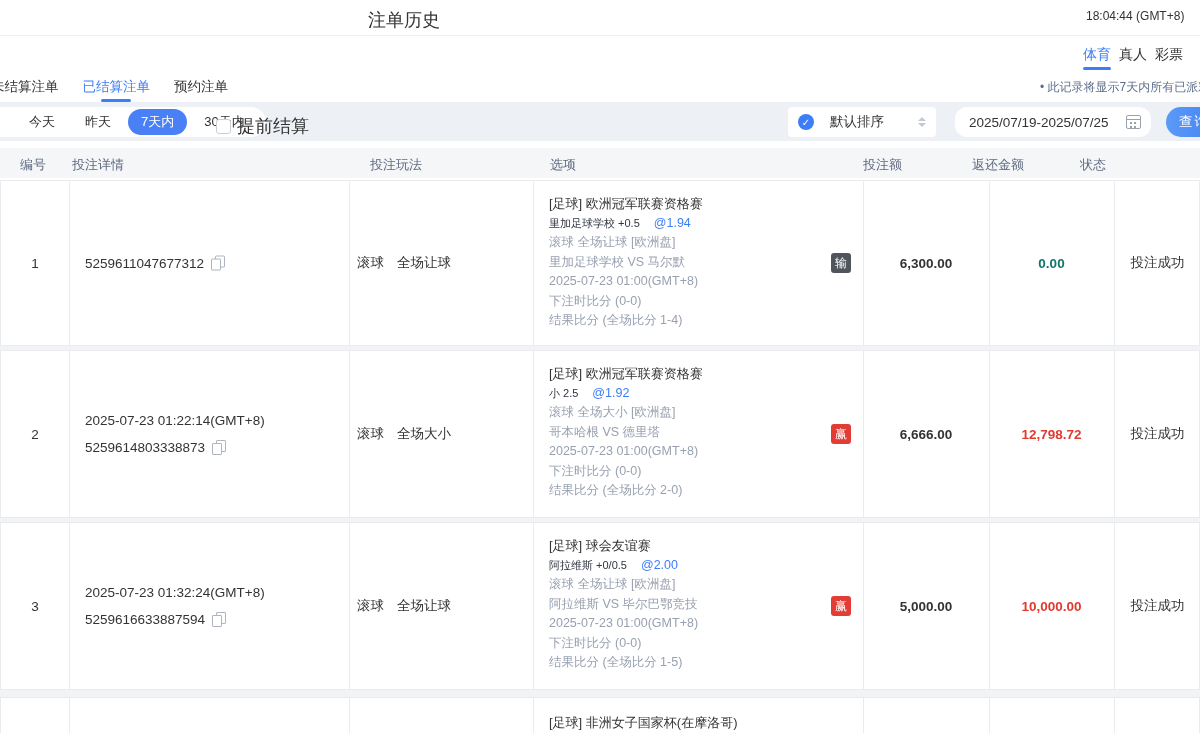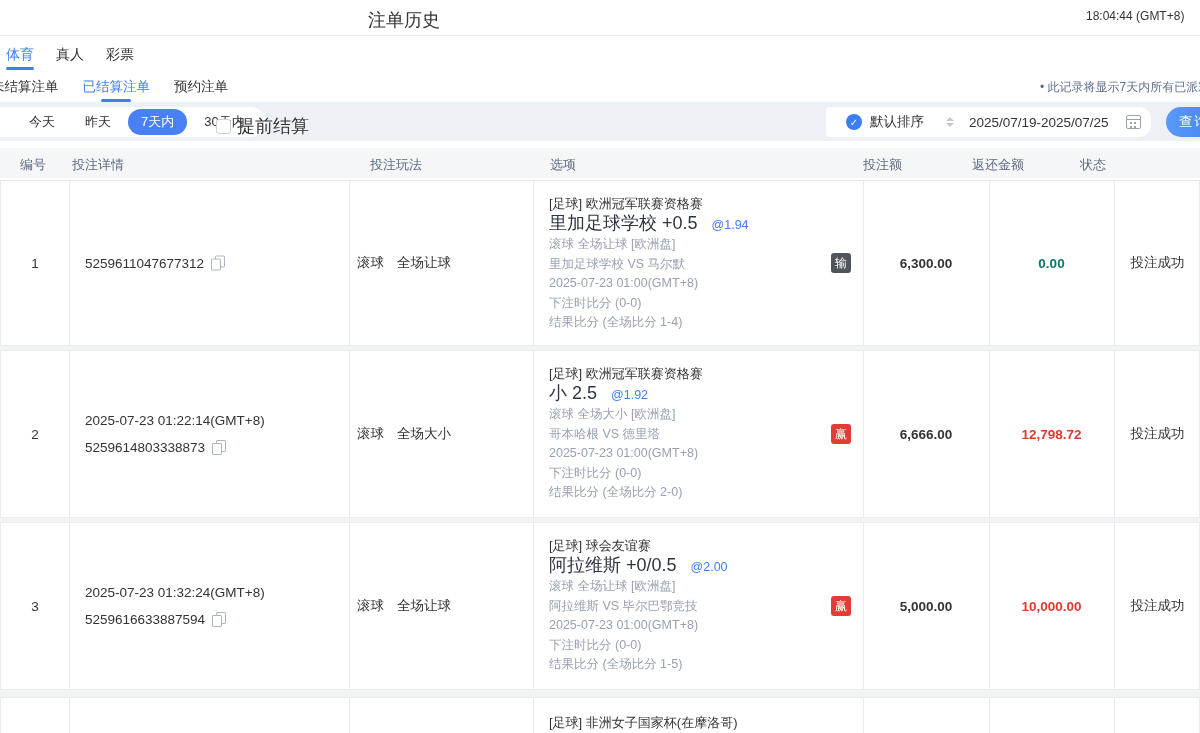--- a/index.html
+++ b/index.html
@@ -5,21 +5,21 @@
   * { margin:0; padding:0; box-sizing:border-box; }
   html,body { width:1200px; height:733px; overflow:hidden; background:#fff;
     font-family:"Liberation Sans","DejaVu Sans",sans-serif; color:#333; }
 
   
   .topbar { position:relative; height:36px; background:#fff; border-bottom:1px solid #ededed; }
   .page-title { position:absolute; left:368px; top:8px; font-size:18px; color:#333; }
   .server-time { position:absolute; left:1086px; top:9px; font-size:12px; color:#333; white-space:nowrap; }
 
   
-  .tabs { position:relative; height:34px; background:#fff; display:flex; gap:22px; padding:10px 17px 0 6px; }
+  .tabs { position:relative; height:34px; background:#fff; display:flex; gap:8px; padding:10px 17px 0 6px;justify-content:flex-end; }
   .tab { position:relative; font-size:14px; color:#333; cursor:pointer; padding-bottom:8px; }
   .tab.active { color:#3d7ef7; }
   .tab.active::after { content:""; position:absolute; left:0; right:0; bottom:0; height:3px;
     background:#3d7ef7; border-radius:2px; }
 
   
   .subtabs { position:relative; height:32px; background:#fff; display:flex; gap:24px; padding-top:8px; }
   .subtab { position:relative; font-size:13.5px; color:#333; cursor:pointer; padding-bottom:8px; }
   .subtab.cut { margin-left:-9px; }
   .subtab.active { color:#3d7ef7; }
@@ -31,22 +31,22 @@
   .filterbar { position:relative; height:39px; background:#edf0f4; }
   .quick-group { position:absolute; left:-14px; top:5px; height:30px; background:#fff;
     border-radius:15px; display:flex; align-items:center; padding:0 8px 0 30px; gap:4px; }
   .quick { font-size:13px; color:#333; padding:0 13px; height:26px; line-height:26px;
     border-radius:13px; cursor:pointer; white-space:nowrap; }
   .quick.active { background:#4a80f5; color:#fff; }
   .cb-wrap { position:absolute; left:216px; top:12px; display:flex; align-items:center; gap:6px; }
   .checkbox { width:15px; height:15px; background:#fff; border:1px solid #c9cfd8; border-radius:3px; }
   .cb-label { font-size:18px; color:#333; }
 
-  .sort-box { position:absolute; left:826px; top:5px; width:148px; height:30px; background:#fff;
-    border-radius:4px; display:flex; align-items:center; padding:0 20px; gap:8px; cursor:pointer; }
+  .sort-box { position:absolute; left:788px; top:5px; width:148px; height:30px; background:#fff;
+    border-radius:4px; display:flex; align-items:center; padding:0 10px; gap:16px; cursor:pointer; }
   .check-circle { width:16px; height:16px; border-radius:50%; background:#3d7ef7; color:#fff;
     display:flex; align-items:center; justify-content:center; font-size:10px; flex:0 0 auto; }
   .check-circle::after { content:"✓"; }
   .sort-label { font-size:13.5px; color:#333; flex:1; }
   .sort-arrows { display:flex; flex-direction:column; gap:2px; }
   .sort-arrows i { display:block; width:0; height:0; border-left:4px solid transparent; border-right:4px solid transparent; }
   .sort-arrows .up { border-bottom:4px solid #c3c9d4; }
   .sort-arrows .down { border-top:4px solid #c3c9d4; }
 
   .date-box { position:absolute; left:955px; top:5px; width:196px; height:30px; background:#fff;
@@ -86,21 +86,21 @@
     border:1px solid #aeb5c0; border-radius:1px; }
   .copy-icon::after { content:""; position:absolute; left:0; top:3px; width:8px; height:10px;
     border:1px solid #aeb5c0; background:#fff; border-radius:1px; }
   .c-play { position:absolute; left:356px; top:50%; transform:translateY(-50%);
     font-size:13.5px; color:#333; white-space:nowrap; }
   .c-play .seg2 { margin-left:13px; }
 
   .c-option { position:absolute; left:548px; top:13px; font-size:12.5px; line-height:19.5px;
     color:#98a1b0; white-space:nowrap; }
   .opt-league { font-size:13px; color:#333; }
-  .opt-sel { font-size:18px; color:#2f3441; }
+  .opt-sel { font-size:11px; color:#2f3441; }
   .opt-odds { color:#3d7ef7; margin-left:14px;margin-top:25px; }
   .badge { position:absolute; left:830px; top:50%; margin-top:-10px; width:20px; height:20px;
     border-radius:3px; color:#fff; font-size:12px; display:flex; align-items:center; justify-content:center; }
   .badge.lose { background:#50555c; }
   .badge.win { background:#e23c35; }
 
   .c-stake { position:absolute; left:862px; width:126px; top:50%; transform:translateY(-50%);
     text-align:center; font-size:13.5px; font-weight:700; color:#333; }
   .c-payout { position:absolute; left:988px; width:125px; top:50%; transform:translateY(-50%);
     text-align:center; font-size:13.5px; font-weight:700; color:#0f766e; }

